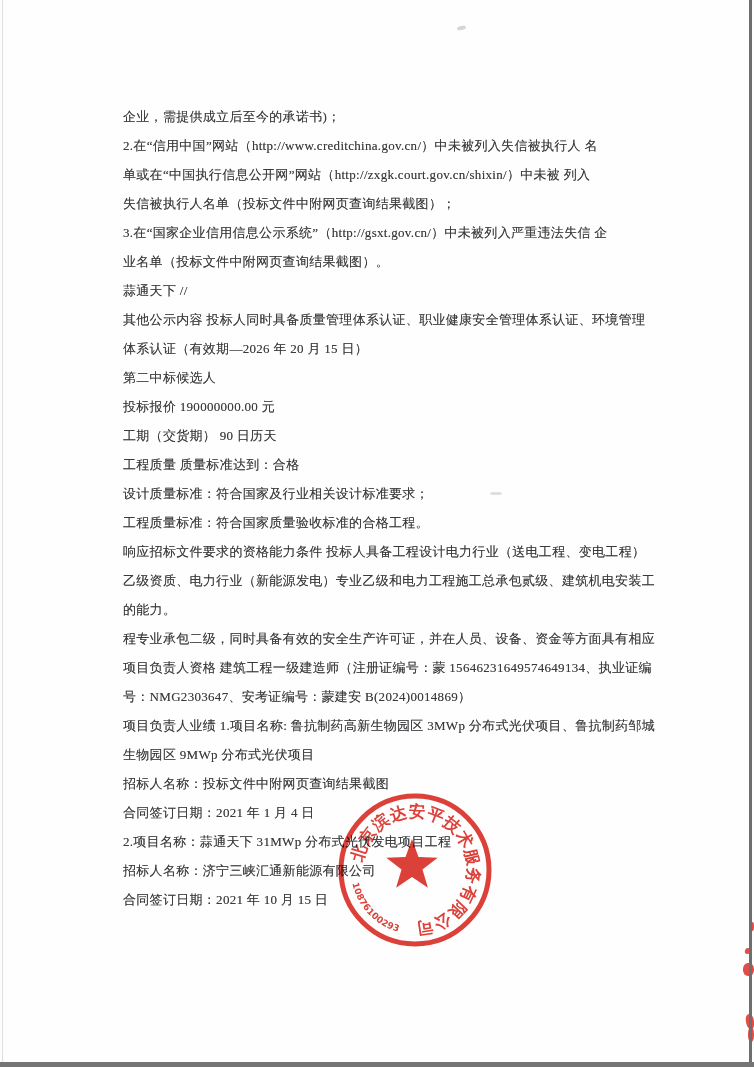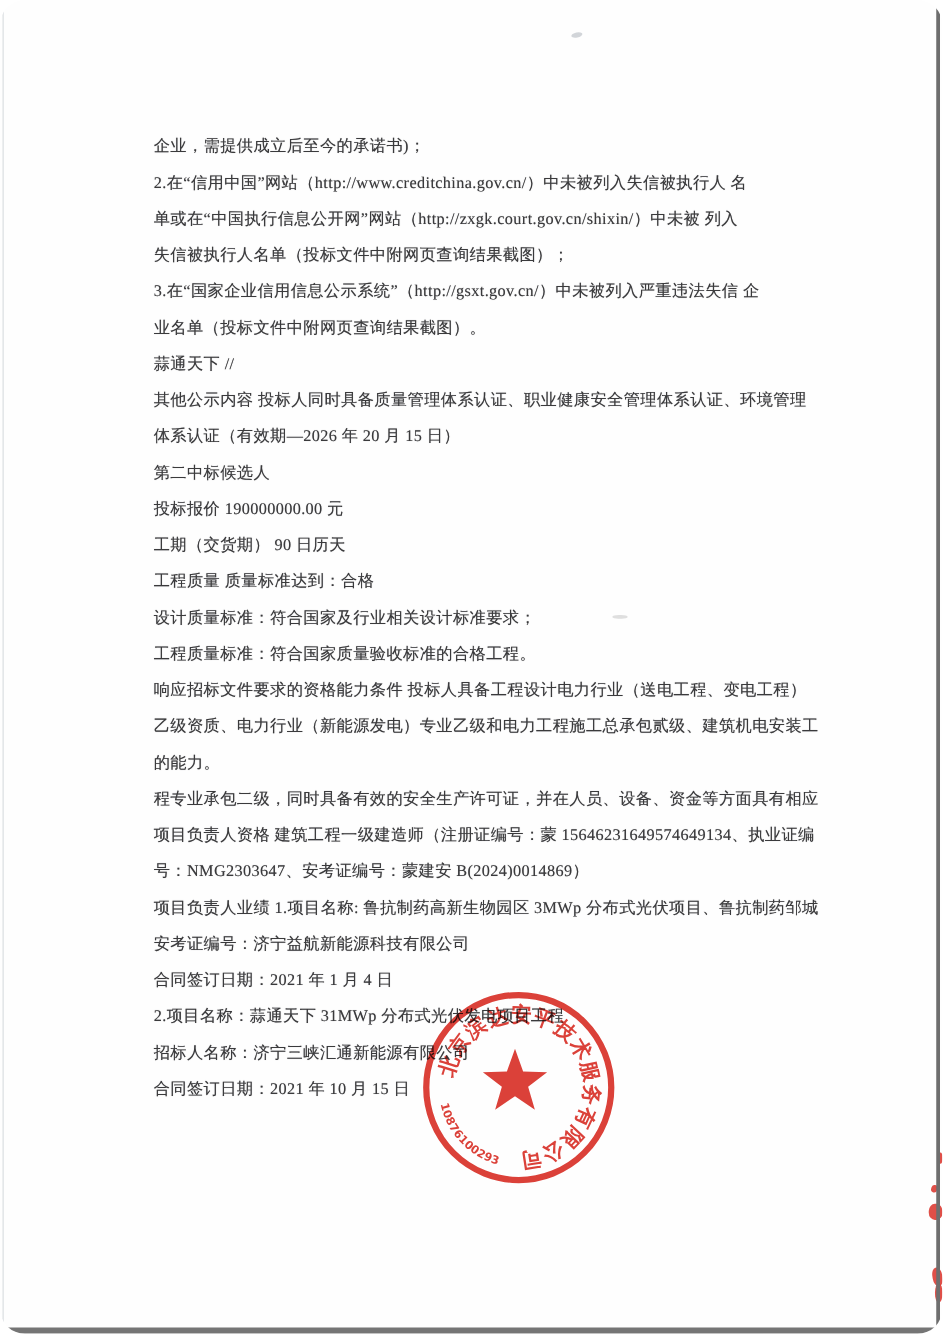--- a/index.html
+++ b/index.html
@@ -7,21 +7,20 @@
     padding: 0;
     background: #ffffff;
   }
   .page {
     position: relative;
     width: 754px;
     height: 1067px;
     background: #fefefe;
     overflow: hidden;
     font-family: "Liberation Serif", "DejaVu Serif", serif;
-    border-radius: 20px;
   }
   
   .doc-body {
     position: absolute;
     left: 123px;
     top: 102px;
     width: 540px;
   }
   .doc-line {
     height: 29px;
@@ -115,21 +114,22 @@
       <div class="doc-line">工程质量 质量标准达到：合格</div>
       <div class="doc-line">设计质量标准：符合国家及行业相关设计标准要求；</div>
       <div class="doc-line">工程质量标准：符合国家质量验收标准的合格工程。</div>
       <div class="doc-line">响应招标文件要求的资格能力条件 投标人具备工程设计电力行业（送电工程、变电工程）</div>
       <div class="doc-line">乙级资质、电力行业（新能源发电）专业乙级和电力工程施工总承包贰级、建筑机电安装工</div>
       <div class="doc-line">的能力。</div>
       <div class="doc-line">程专业承包二级，同时具备有效的安全生产许可证，并在人员、设备、资金等方面具有相应</div>
       <div class="doc-line">项目负责人资格 建筑工程一级建造师（注册证编号：蒙 15646231649574649134、执业证编</div>
       <div class="doc-line">号：NMG2303647、安考证编号：蒙建安 B(2024)0014869）</div>
       <div class="doc-line">项目负责人业绩 1.项目名称: 鲁抗制药高新生物园区 3MWp 分布式光伏项目、鲁抗制药邹城</div>
-      <div class="doc-line">安考证编号：济宁益航新能源科技有限公司</div>
+      <div class="doc-line">生物园区 9MWp 分布式光伏项目</div>
+      <div class="doc-line">招标人名称：投标文件中附网页查询结果截图</div>
       <div class="doc-line">合同签订日期：2021 年 1 月 4 日</div>
       <div class="doc-line">2.项目名称：蒜通天下 31MWp 分布式光伏发电项目工程</div>
       <div class="doc-line">招标人名称：济宁三峡汇通新能源有限公司</div>
       <div class="doc-line">合同签订日期：2021 年 10 月 15 日</div>
     </div>
 
   <svg class="seal" viewBox="330 780 180 180" xmlns="http://www.w3.org/2000/svg">
     <defs>
       <path id="nameArc" d="M 362.5 862.6 A 53 53 0 1 1 413.2 923.0" fill="none"></path>
       <path id="numArc" d="M 352.4 883.3 A 64 64 0 0 0 397.4 931.5" fill="none"></path>

